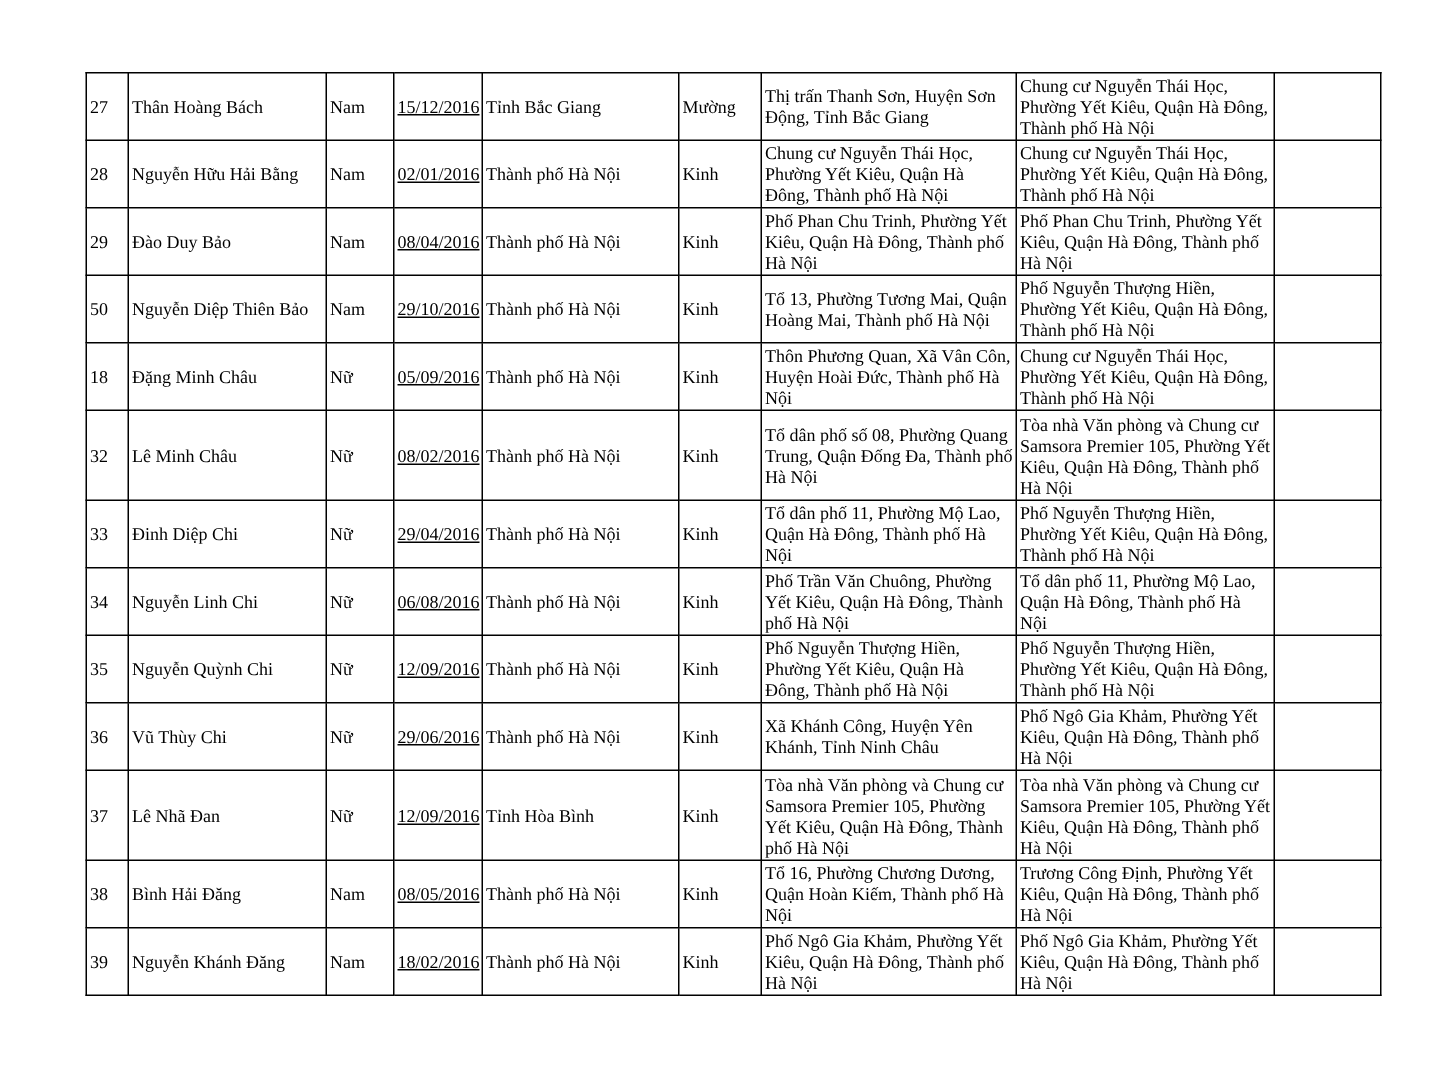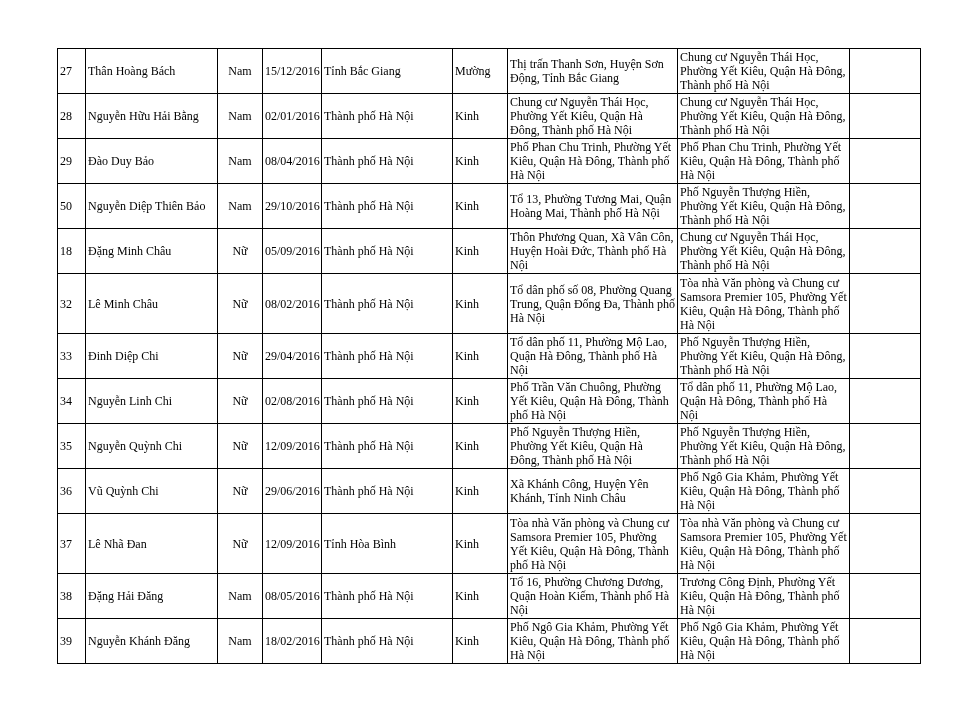--- a/index.html
+++ b/index.html
@@ -30,22 +30,22 @@
     vertical-align: middle;
     font-size: 12px;
     line-height: 14px;
     overflow: hidden;
     word-wrap: break-word;
   }
   table.roster tr { height: 45px; }
   table.roster tr:nth-child(6),
   table.roster tr:nth-child(11) { height: 60px; }
   td.col-stt    { text-align: left; }
-  td.col-gender { text-align: center; margin-top: 20px; }
-  td.col-dob    { white-space: nowrap; }
+  td.col-gender { text-align: left; margin-top: 20px; }
+  td.col-dob    { white-space: nowrap; text-decoration: underline; }
   col.w-stt       { width: 28px; }
   col.w-name      { width: 132px; }
   col.w-gender    { width: 45px; }
   col.w-dob       { width: 59px; }
   col.w-province  { width: 131px; }
   col.w-ethnicity { width: 55px; }
   col.w-address1  { width: 170px; }
   col.w-address2  { width: 172px; }
   col.w-extra     { width: 71px; }
 </style>
@@ -140,41 +140,41 @@
           <td class="col-province">Thành phố Hà Nội</td>
           <td class="col-ethnicity">Kinh</td>
           <td class="col-address1">Tổ dân phố 11, Phường Mộ Lao, Quận Hà Đông, Thành phố Hà Nội</td>
           <td class="col-address2">Phố Nguyễn Thượng Hiền, Phường Yết Kiêu, Quận Hà Đông, Thành phố Hà Nội</td>
           <td class="col-extra"></td>
         </tr>
         <tr>
           <td class="col-stt">34</td>
           <td class="col-name">Nguyễn Linh Chi</td>
           <td class="col-gender">Nữ</td>
-          <td class="col-dob">02/08/2016</td>
+          <td class="col-dob">06/08/2016</td>
           <td class="col-province">Thành phố Hà Nội</td>
           <td class="col-ethnicity">Kinh</td>
           <td class="col-address1">Phố Trần Văn Chuông, Phường Yết Kiêu, Quận Hà Đông, Thành phố Hà Nội</td>
           <td class="col-address2">Tổ dân phố 11, Phường Mộ Lao, Quận Hà Đông, Thành phố Hà Nội</td>
           <td class="col-extra"></td>
         </tr>
         <tr>
           <td class="col-stt">35</td>
           <td class="col-name">Nguyễn Quỳnh Chi</td>
           <td class="col-gender">Nữ</td>
           <td class="col-dob">12/09/2016</td>
           <td class="col-province">Thành phố Hà Nội</td>
           <td class="col-ethnicity">Kinh</td>
           <td class="col-address1">Phố Nguyễn Thượng Hiền, Phường Yết Kiêu, Quận Hà Đông, Thành phố Hà Nội</td>
           <td class="col-address2">Phố Nguyễn Thượng Hiền, Phường Yết Kiêu, Quận Hà Đông, Thành phố Hà Nội</td>
           <td class="col-extra"></td>
         </tr>
         <tr>
           <td class="col-stt">36</td>
-          <td class="col-name">Vũ Quỳnh Chi</td>
+          <td class="col-name">Vũ Thùy Chi</td>
           <td class="col-gender">Nữ</td>
           <td class="col-dob">29/06/2016</td>
           <td class="col-province">Thành phố Hà Nội</td>
           <td class="col-ethnicity">Kinh</td>
           <td class="col-address1">Xã Khánh Công, Huyện Yên Khánh, Tỉnh Ninh Châu</td>
           <td class="col-address2">Phố Ngô Gia Khảm, Phường Yết Kiêu, Quận Hà Đông, Thành phố Hà Nội</td>
           <td class="col-extra"></td>
         </tr>
         <tr>
           <td class="col-stt">37</td>
@@ -182,21 +182,21 @@
           <td class="col-gender">Nữ</td>
           <td class="col-dob">12/09/2016</td>
           <td class="col-province">Tỉnh Hòa Bình</td>
           <td class="col-ethnicity">Kinh</td>
           <td class="col-address1">Tòa nhà Văn phòng và Chung cư Samsora Premier 105, Phường Yết Kiêu, Quận Hà Đông, Thành phố Hà Nội</td>
           <td class="col-address2">Tòa nhà Văn phòng và Chung cư Samsora Premier 105, Phường Yết Kiêu, Quận Hà Đông, Thành phố Hà Nội</td>
           <td class="col-extra"></td>
         </tr>
         <tr>
           <td class="col-stt">38</td>
-          <td class="col-name">Đặng Hải Đăng</td>
+          <td class="col-name">Bình Hải Đăng</td>
           <td class="col-gender">Nam</td>
           <td class="col-dob">08/05/2016</td>
           <td class="col-province">Thành phố Hà Nội</td>
           <td class="col-ethnicity">Kinh</td>
           <td class="col-address1">Tổ 16, Phường Chương Dương, Quận Hoàn Kiếm, Thành phố Hà Nội</td>
           <td class="col-address2">Trương Công Định, Phường Yết Kiêu, Quận Hà Đông, Thành phố Hà Nội</td>
           <td class="col-extra"></td>
         </tr>
         <tr>
           <td class="col-stt">39</td>

